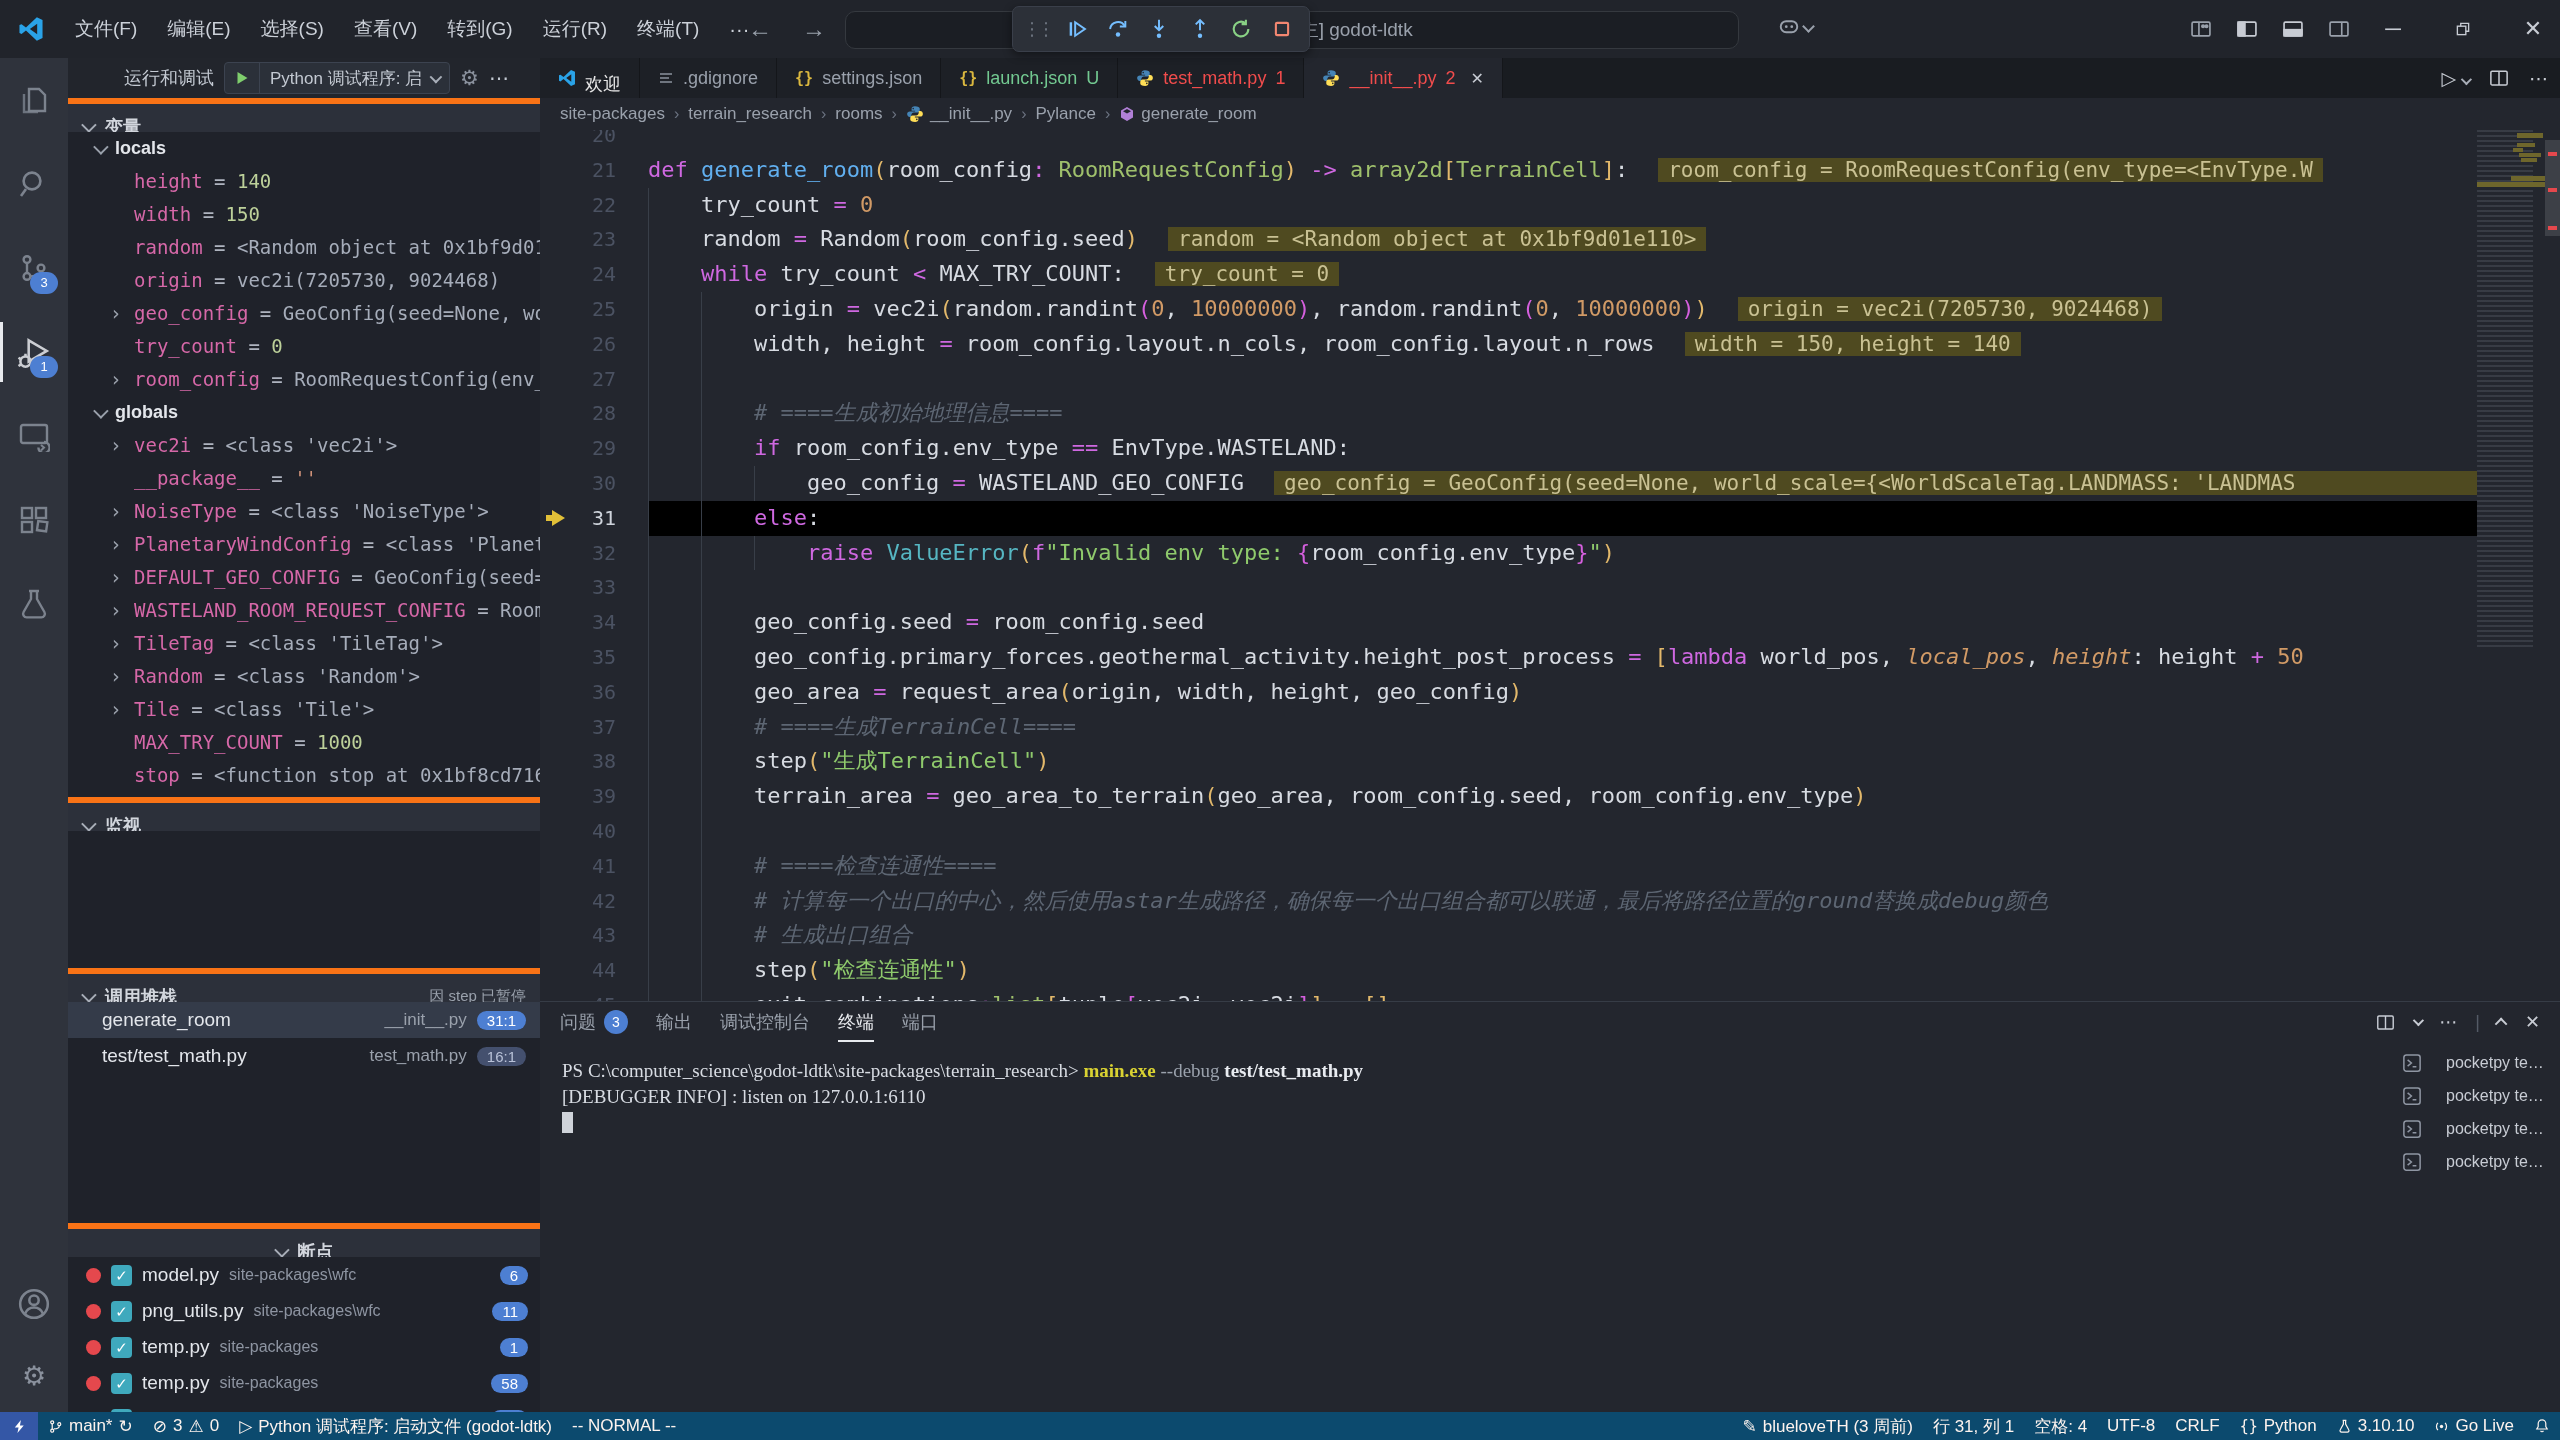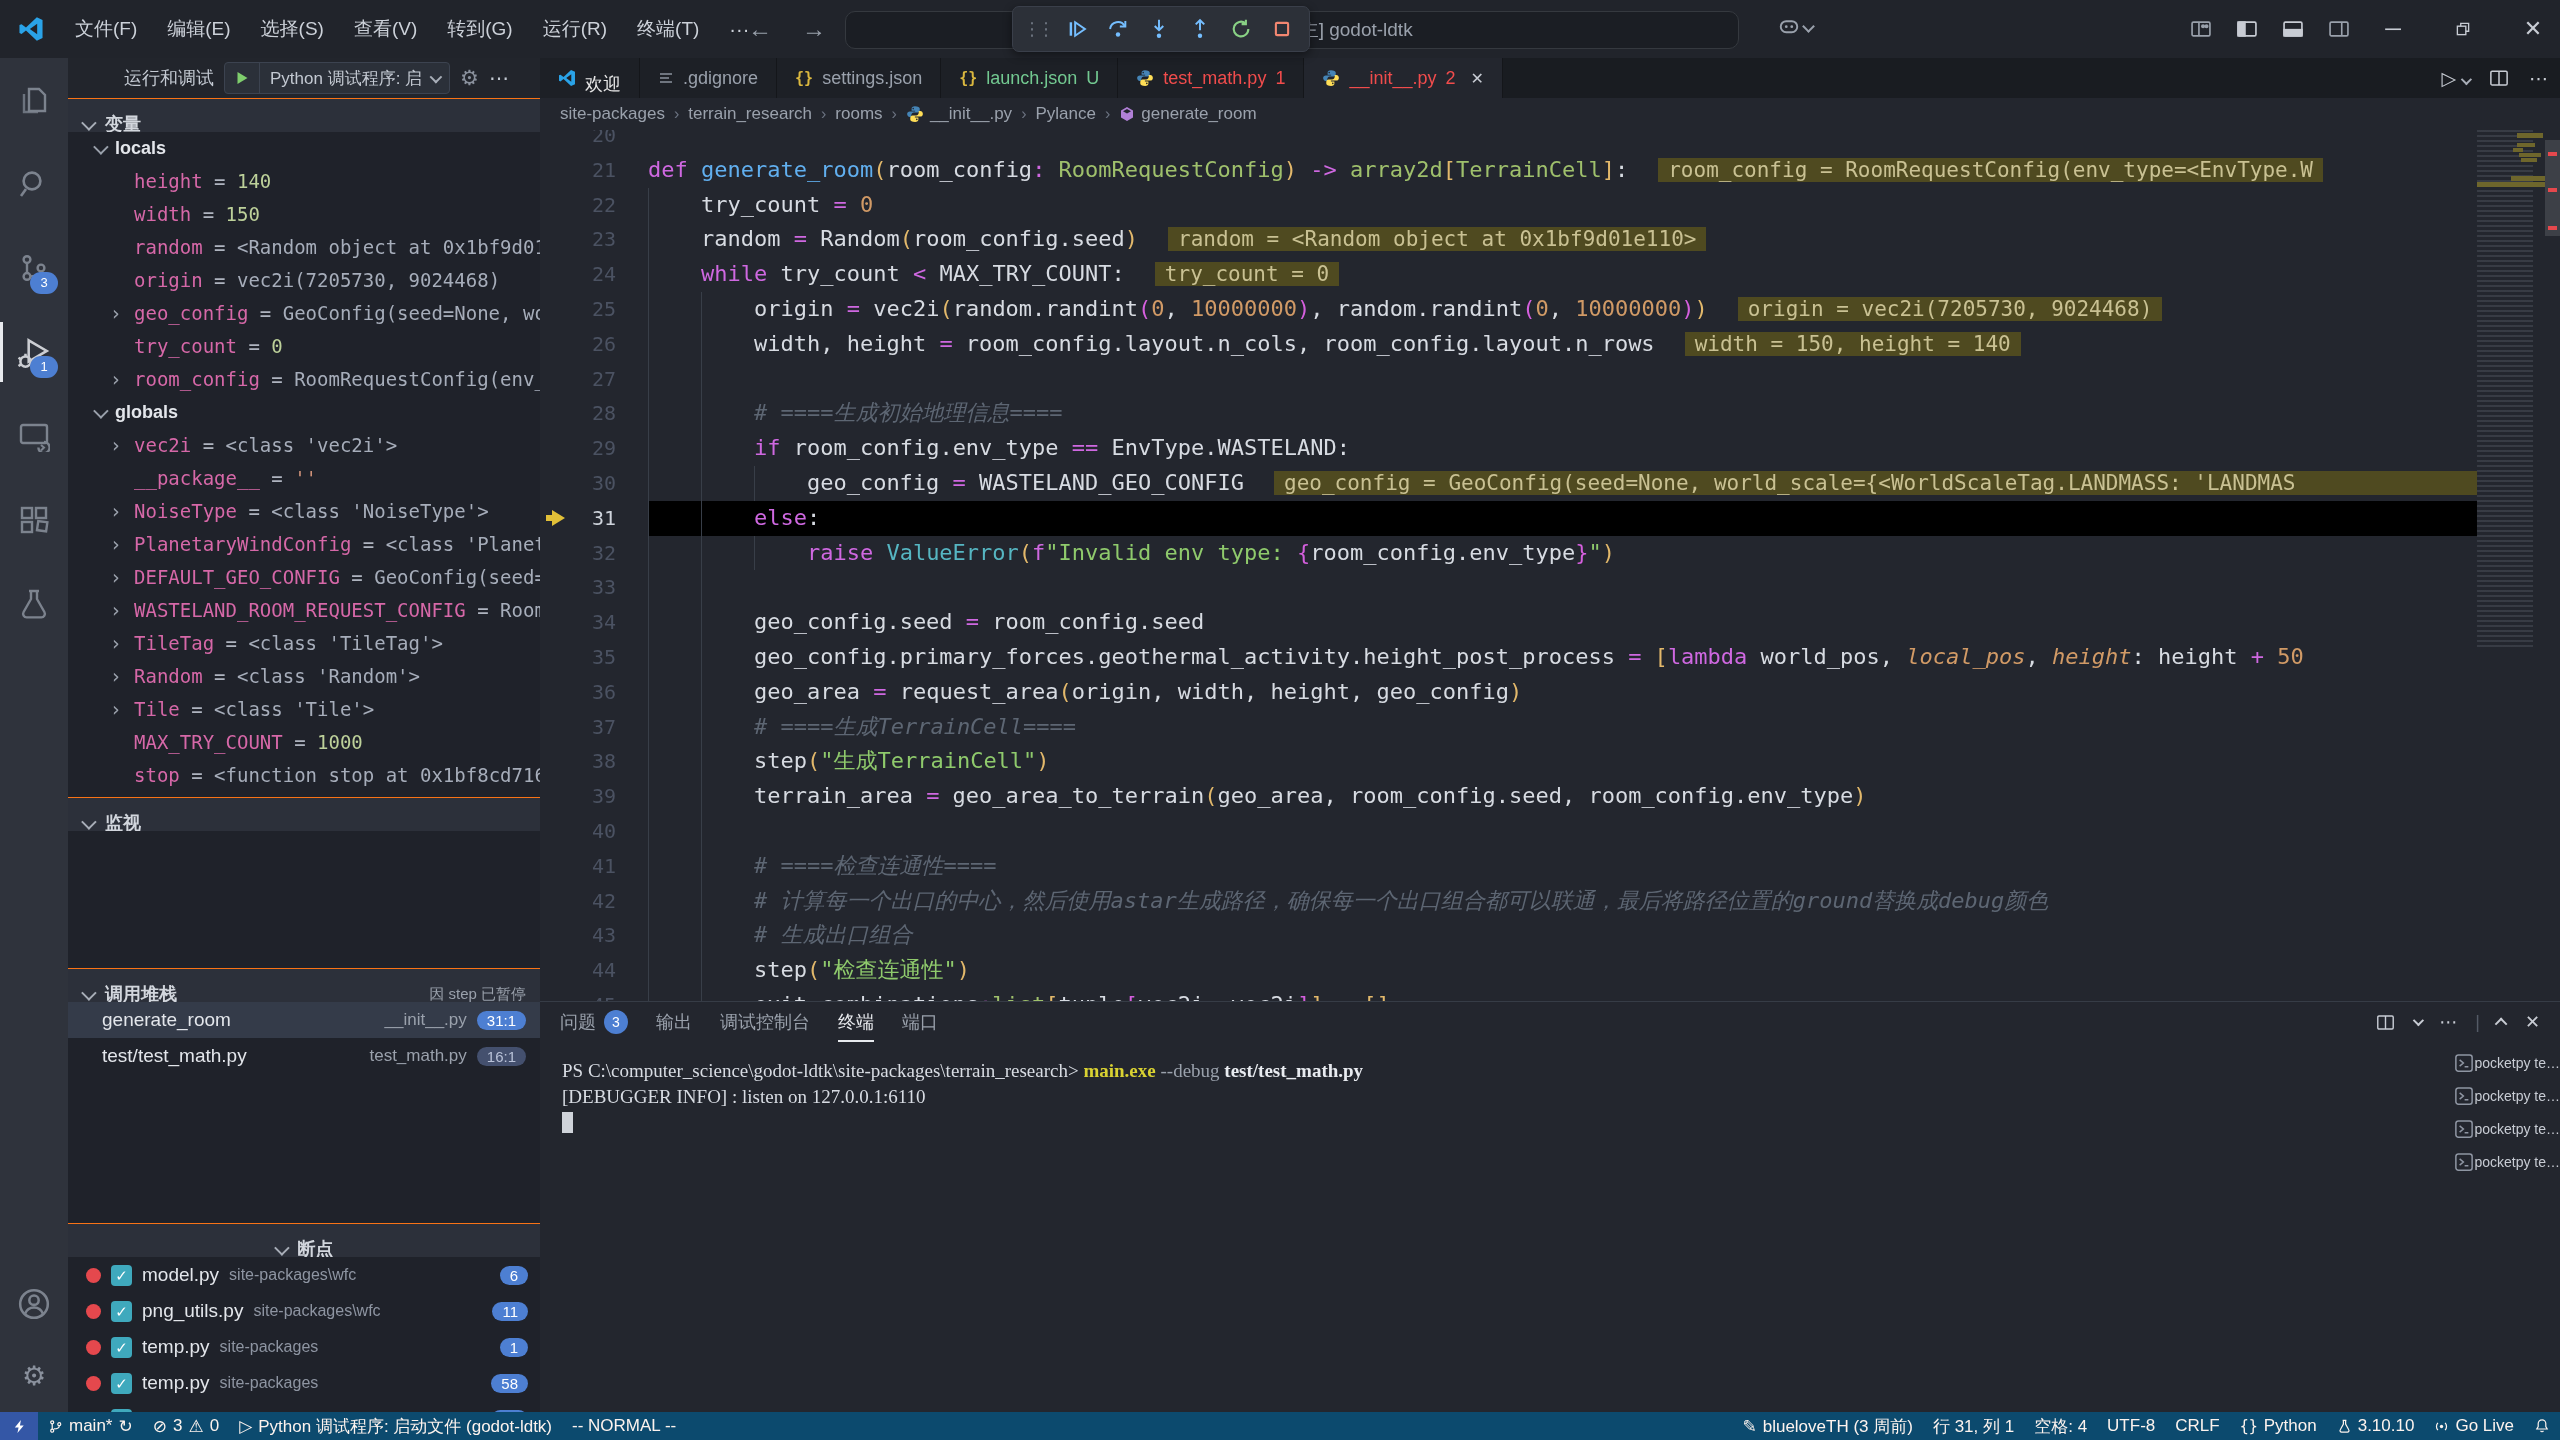--- a/index.html
+++ b/index.html
@@ -36,21 +36,21 @@
   .act-bottom{position:absolute;left:0;bottom:0;width:68px;}
   .gearglyph{font-size:27px;color:#8a919d;}
 
   
   .side{position:absolute;left:68px;top:58px;width:472px;bottom:28px;background:#262a33;border-right:1px solid #16181d;overflow:hidden;}
   .runrow{position:absolute;left:0;top:0;width:100%;height:40px;background:#22252c;display:flex;align-items:center;padding:0 12px;box-sizing:border-box;gap:10px;}
   .runrow-label{font-size:18px;color:#c3c9d2;white-space:nowrap;margin-left:44px;}
   .runbtn{display:flex;align-items:center;height:30px;border:1px solid #3c4350;border-radius:4px;background:#2b3039;overflow:hidden;}
   .runbtn .play{width:34px;height:30px;display:flex;align-items:center;justify-content:center;border-right:1px solid #3c4350;}
   .runbtn .cfg{display:flex;align-items:center;gap:8px;padding:0 10px;font-size:17px;color:#c3c9d2;white-space:nowrap;}
-  .sec-h{position:absolute;left:0;width:100%;height:51px;background:#2c303a;border-top:1px solid #f97316;display:flex;align-items:center;
+  .sec-h{position:absolute;left:0;width:100%;height:51px;background:#2c303a;border-top:6px solid #f97316;display:flex;align-items:center;
          padding:0 14px;box-sizing:border-box;font-size:18px;font-weight:bold;color:#d2d6dd;gap:12px;}
   .sec-h .right{margin-left:auto;font-weight:normal;font-size:15px;color:#9aa1ac;}
   .chv{display:inline-block;width:9px;height:9px;border-right:2px solid #a8aeb8;border-bottom:2px solid #a8aeb8;transform:rotate(45deg) translateY(-2px);}
   .sec-body{position:absolute;left:0;width:100%;background:#1f222a;overflow:hidden;}
   .vrow{height:33px;line-height:33px;white-space:nowrap;overflow:hidden;font-size:19px;}
   .vgroup{padding-left:26px;color:#e3e6eb;font-weight:bold;font-size:18px;font-family:"Liberation Sans",sans-serif;display:flex;align-items:center;gap:10px;}
   .vitem{padding-left:66px;font-family:"DejaVu Sans Mono",monospace;position:relative;}
   .vitem .twist{position:absolute;left:42px;color:#9aa1ac;}
   .vname{color:#d668a8;}
   .vsep{color:#aeb4bf;}
@@ -116,21 +116,21 @@
   .ph{position:absolute;left:0;top:0;right:0;height:40px;display:flex;align-items:center;padding:0 20px;gap:28px;}
   .ptab{font-size:18px;color:#9aa1ac;height:40px;display:flex;align-items:center;gap:8px;}
   .ptab.active{color:#e8eaee;box-shadow:inset 0 -2px 0 #e8eaee;}
   .ptab .badge{background:#4d7fd2;border-radius:50%;min-width:24px;height:24px;line-height:24px;font-size:14px;text-align:center;color:#fff;}
   .ph-icons{margin-left:auto;display:flex;align-items:center;gap:18px;color:#c8ccd4;font-size:18px;}
   .term{position:absolute;left:22px;top:56px;right:175px;bottom:6px;overflow:hidden;}
   .tl{height:26px;line-height:26px;font-family:Liberation Serif, serif;font-size:19px;white-space:pre;}
   .tok-tw{color:#d8dce3}.tok-ty{color:#d9d232;font-weight:bold}.tok-td{color:#9aa1ac}.tok-tb{color:#e8ebf0;font-weight:bold}
   .cursorblk{display:inline-block;width:11px;height:21px;background:#cfd3da;vertical-align:-4px;}
   .plist{position:absolute;right:0;top:44px;width:168px;bottom:0;}
-  .prow{height:33px;display:flex;align-items:center;gap:0;padding-left:10px;font-size:14px;color:#c8ccd4;white-space:nowrap;overflow:hidden;justify-content:flex-end;}
+  .prow{height:33px;display:flex;align-items:center;gap:24px;padding-left:10px;font-size:16px;color:#c8ccd4;white-space:nowrap;overflow:hidden;}
 
   
   .status{position:absolute;left:0;right:0;bottom:0;height:28px;background:#0c4a6e;color:#fdf3ee;font-size:17px;display:flex;align-items:center;}
   .st-remote{width:38px;height:28px;background:#3457a6;display:flex;align-items:center;justify-content:center;flex:none;}
   .st{display:flex;align-items:center;gap:6px;padding:0 10px;white-space:nowrap;}
   .st-right{margin-left:auto;display:flex;align-items:center;}
   svg{display:block;}
 </style>
 </head>
 <body>

